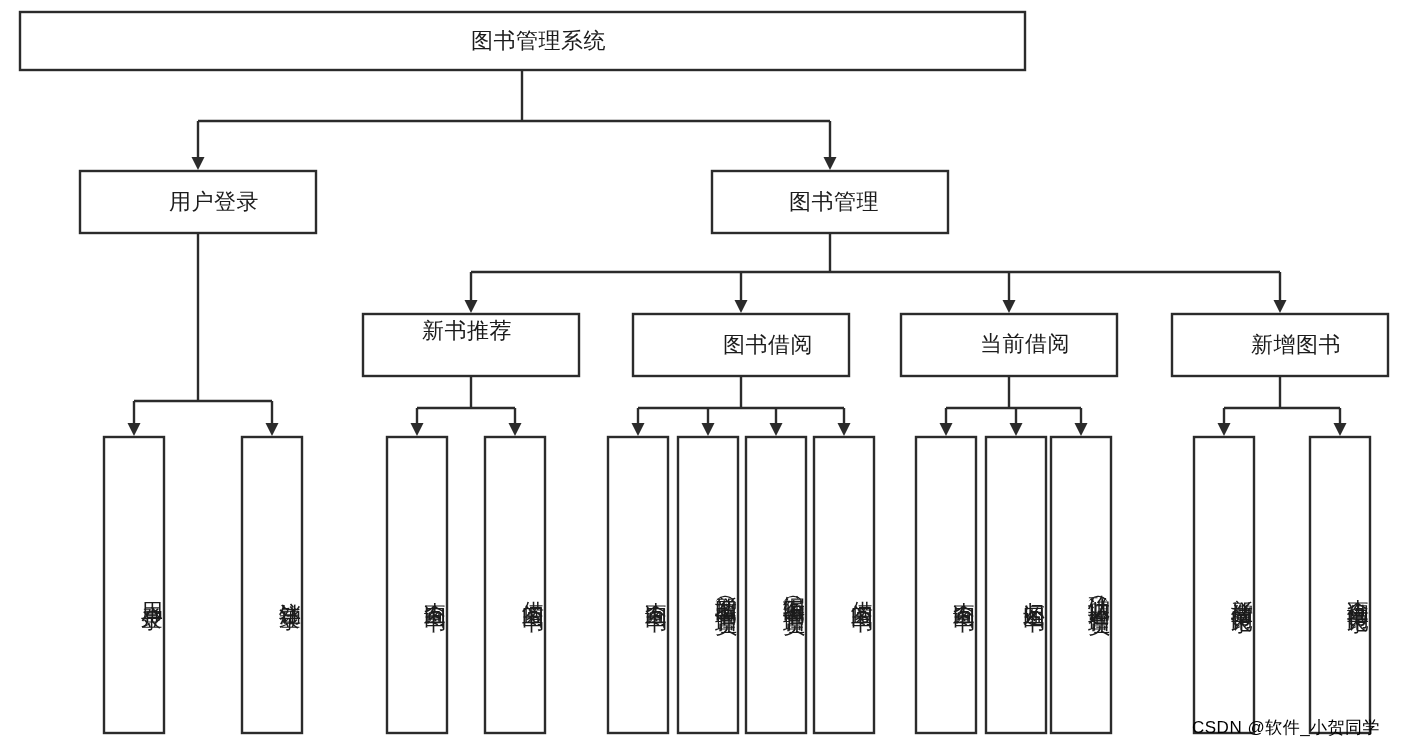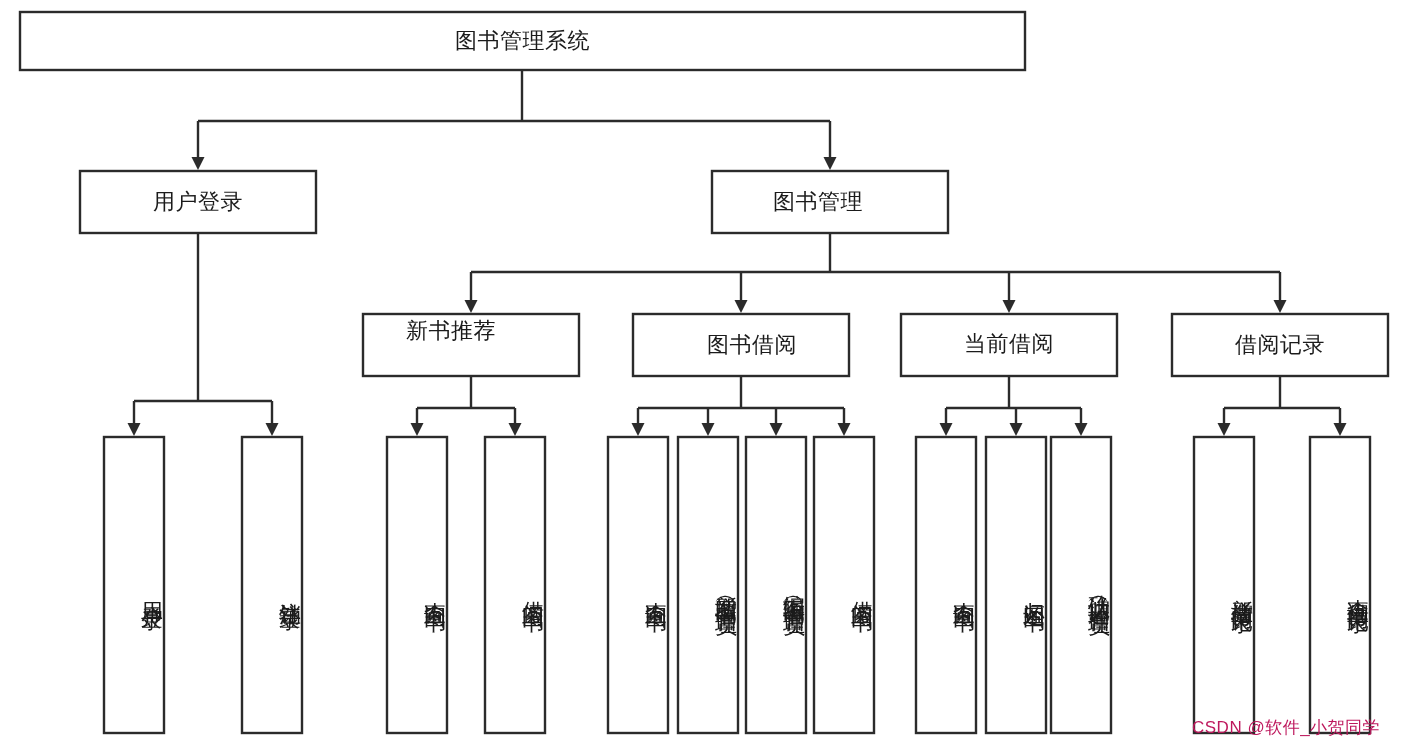--- a/index.html
+++ b/index.html
@@ -43,20 +43,21 @@
   }
   .node-label {
     position: absolute;
     display: flex;
     align-items: center;
     justify-content: center;
     color: #1b1b1b;
     text-align: center;
     pointer-events: none;
     line-height: 1.12;
+    padding-left: 16px;
   }
   .node-label.horiz {
     font-size: 22px;
     letter-spacing: 0.5px;
   }
   .node-label.vert {
     writing-mode: vertical-rl;
     text-orientation: upright;
     font-size: 22px;
     letter-spacing: 3px;
@@ -157,29 +158,29 @@
         <rect class="node-rect" x="1310" y="437" width="60" height="296"></rect>
       </g>
   </svg>
   <div id="label-layer">
       <div class="node-label horiz" style="left: 20px; top: 12px; width: 1005px; height: 58px;">图书管理系统</div>
       <div class="node-label horiz" style="left: 80px; top: 171px; width: 236px; height: 62px;">用户登录</div>
       <div class="node-label horiz" style="left: 712px; top: 171px; width: 212px; height: 62px;">图书管理</div>
       <div class="node-label horiz" style="left: 363px; top: 300px; width: 176px; height: 62px;">新书推荐</div>
       <div class="node-label horiz" style="left: 644px; top: 314px; width: 216px; height: 62px;">图书借阅</div>
       <div class="node-label horiz" style="left: 901px; top: 314px; width: 216px; height: 60px;">当前借阅</div>
-      <div class="node-label horiz" style="left: 1172px; top: 314px; width: 216px; height: 62px;">借阅记录</div>
+      <div class="node-label horiz" style="left: 1172px; top: 314px; width: 216px; height: 62px;">新增图书</div>
       <div class="node-label vert" style="left: 104px; top: 437px; width: 60px; height: 296px;">用户登录</div>
       <div class="node-label vert" style="left: 242px; top: 437px; width: 60px; height: 296px;">注销登录</div>
       <div class="node-label vert" style="left: 387px; top: 437px; width: 60px; height: 296px;">查询图书</div>
       <div class="node-label vert" style="left: 485px; top: 437px; width: 60px; height: 296px;">借阅图书</div>
       <div class="node-label vert" style="left: 608px; top: 437px; width: 60px; height: 296px;">查询图书</div>
       <div class="node-label vert" style="left: 678px; top: 437px; width: 60px; height: 296px;">新增图书（管理员）</div>
       <div class="node-label vert" style="left: 746px; top: 437px; width: 60px; height: 296px;">编辑图书（管理员）</div>
       <div class="node-label vert" style="left: 814px; top: 437px; width: 60px; height: 296px;">借阅图书</div>
       <div class="node-label vert" style="left: 916px; top: 437px; width: 60px; height: 296px;">查询图书</div>
       <div class="node-label vert" style="left: 986px; top: 437px; width: 60px; height: 296px;">归还图书</div>
       <div class="node-label vert" style="left: 1051px; top: 437px; width: 60px; height: 296px;">确认归还（管理员）</div>
       <div class="node-label vert" style="left: 1194px; top: 437px; width: 60px; height: 296px;">新增借阅记录</div>
       <div class="node-label vert" style="left: 1310px; top: 437px; width: 60px; height: 296px;">查询借阅记录</div>
     </div>
-  <div class="watermark" style="left: 1192px; top: 716px; color: #be185d;">CSDN @软件_小贺同学</div>
+  <div class="watermark" style="left: 1192px; top: 716px; color: #000000;">CSDN @软件_小贺同学</div>
 </div>
 
 </body></html>

